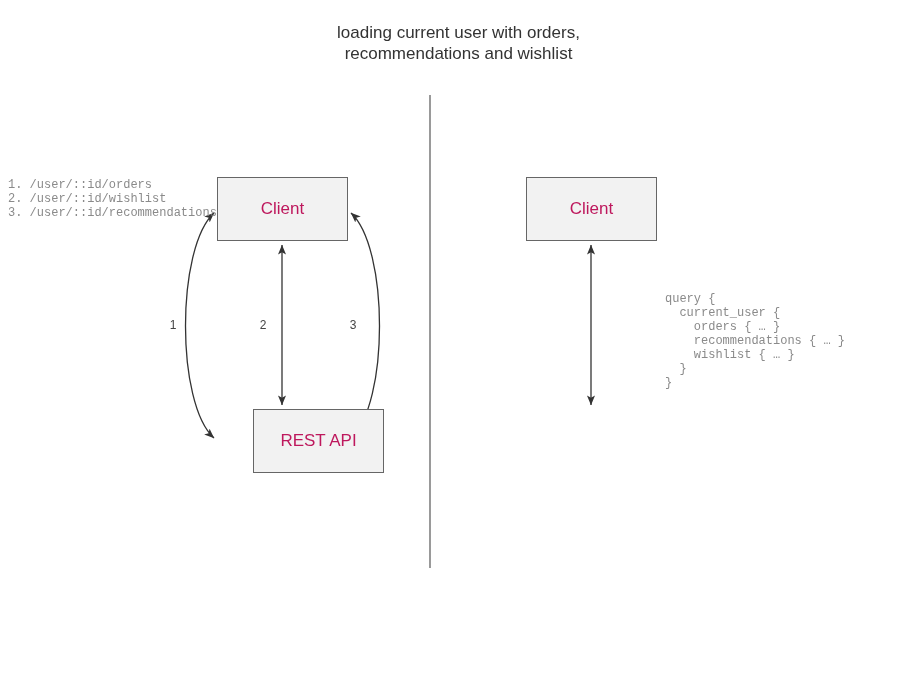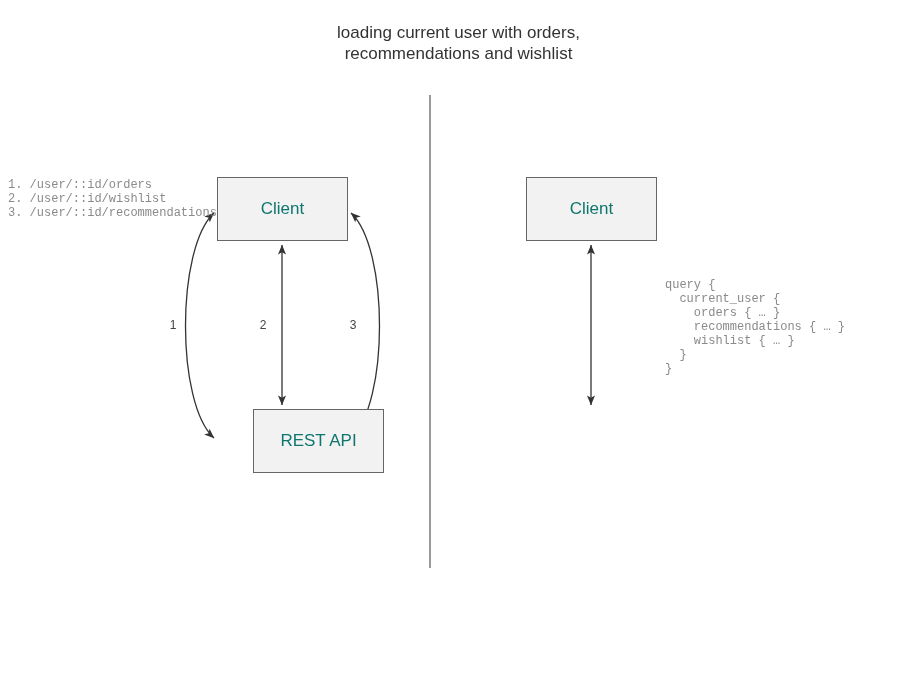--- a/index.html
+++ b/index.html
@@ -44,39 +44,39 @@
   
   .node {
     position: absolute;
     box-sizing: border-box;
     background: #f2f2f2;
     border: 1.4px solid #666666;
     display: flex;
     align-items: center;
     justify-content: center;
     font-size: 17px;
-    color: #0f766e;
+    color: #be185d;
     font-family: "Liberation Sans", sans-serif;
   }
   #node-client-rest  { left: 217px; top: 177px; width: 131px; height: 64px; }
   #node-rest-api     { left: 217px; top: 409px; width: 131px; height: 64px; margin-left: 36px; }
   #node-client-gql   { left: 526px; top: 177px; width: 131px; height: 64px; }
   #node-graphql-api  { left: 526px; top: 409px; width: 131px; height: 64px; }
 
   
   .code {
     position: absolute;
     font-family: "Liberation Mono", "DejaVu Sans Mono", monospace;
     font-size: 12px;
     line-height: 14px;
     color: #8a8a8a;
     white-space: pre;
   }
   #endpoint-list { left: 8px;   top: 178px; }
-  #graphql-query { left: 665px; top: 278px; }
+  #graphql-query { left: 665px; top: 292px; }
 
   
   .edge-label {
     position: absolute;
     font-size: 12px;
     color: #444444;
     font-family: "Liberation Sans", sans-serif;
     text-align: center;
     width: 20px;
   }

